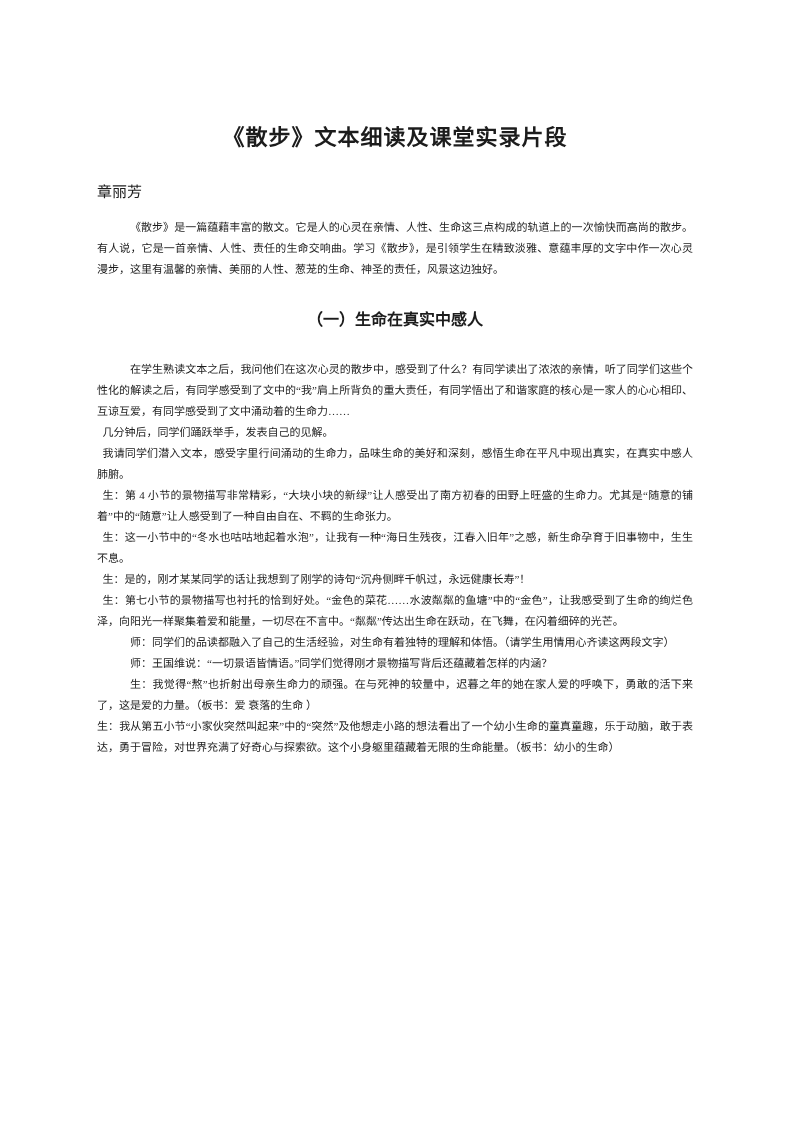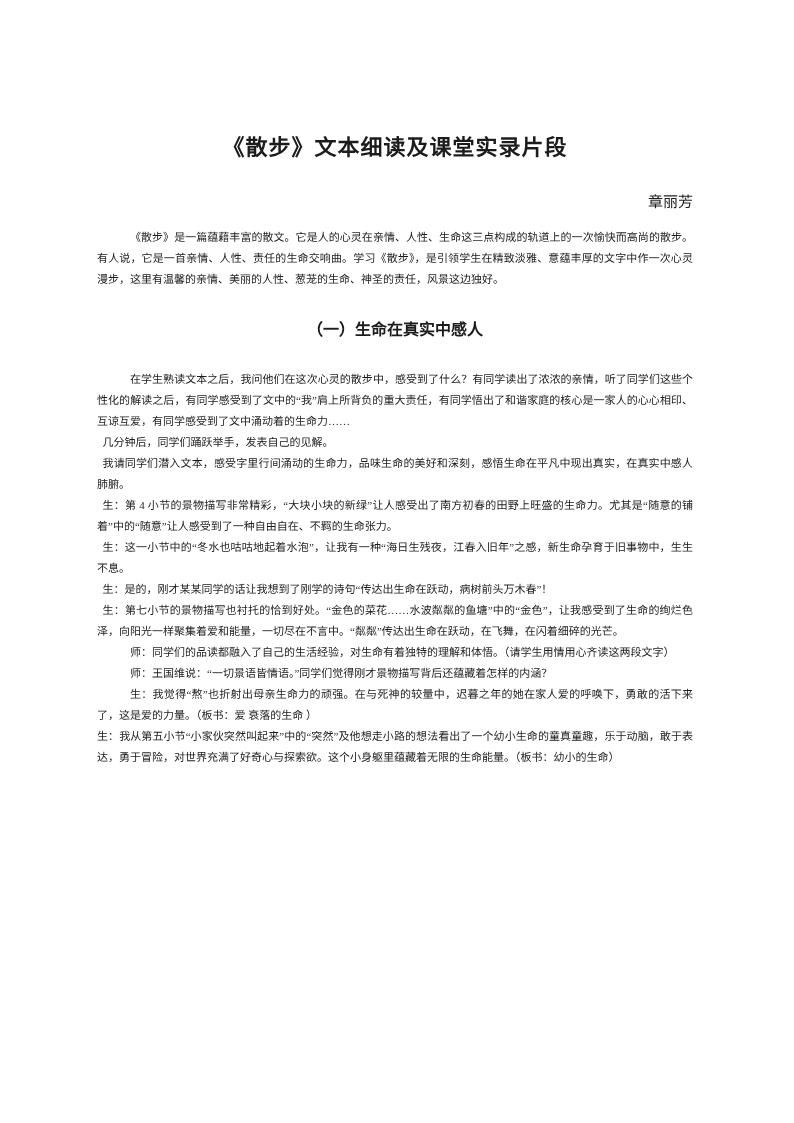--- a/index.html
+++ b/index.html
@@ -16,32 +16,32 @@
     color: #1c1c1c;
     font-family: "Liberation Serif", "DejaVu Serif", serif;
     overflow: hidden;
     box-sizing: border-box;
   }
   .content {
     box-sizing: border-box;
     padding: 126px 101px 0 97px;
   }
   .doc-title {
-    margin: 10px;
+    margin: 0;
     font-size: 22px;
     line-height: 24px;
     font-weight: bold;
     text-align: center;
     letter-spacing: 1px;
   }
   .doc-author {
     margin-top: 32px;
     font-size: 15px;
     line-height: 21px;
-    text-align: right;
+    text-align: left;
   }
   p.body-para {
     margin: 0;
     font-size: 11px;
     line-height: 21px;
     text-align: justify;
     text-justify: inter-ideograph;
   }
   p.first-body-para {
     margin-top: 14px;
@@ -75,21 +75,21 @@
 
 
     <p class="body-para indent-05">几分钟后，同学们踊跃举手，发表自己的见解。</p>
 
     <p class="body-para indent-05">我请同学们潜入文本，感受字里行间涌动的生命力，品味生命的美好和深刻，感悟生命在平凡中现出真实，在真实中感人肺腑。</p>
 
     <p class="body-para indent-05">生：第 4 小节的景物描写非常精彩，“大块小块的新绿”让人感受出了南方初春的田野上旺盛的生命力。尤其是“随意的铺着”中的“随意”让人感受到了一种自由自在、不羁的生命张力。</p>
 
     <p class="body-para indent-05">生：这一小节中的“冬水也咕咕地起着水泡”，让我有一种“海日生残夜，江春入旧年”之感，新生命孕育于旧事物中，生生不息。</p>
 
-    <p class="body-para indent-05">生：是的，刚才某某同学的话让我想到了刚学的诗句“传达出生命在跃动，病树前头万木春”！</p>
+    <p class="body-para indent-05">生：是的，刚才某某同学的话让我想到了刚学的诗句“沉舟侧畔千帆过，永远健康长寿”！</p>
 
     <p class="body-para indent-05">生：第七小节的景物描写也衬托的恰到好处。“金色的菜花……水波粼粼的鱼塘”中的“金色”，让我感受到了生命的绚烂色泽，向阳光一样聚集着爱和能量，一切尽在不言中。“粼粼”传达出生命在跃动，在飞舞，在闪着细碎的光芒。</p>
 
     <p class="body-para indent-3">师：同学们的品读都融入了自己的生活经验，对生命有着独特的理解和体悟。（请学生用情用心齐读这两段文字）</p>
 
     <p class="body-para indent-3">师：王国维说：“一切景语皆情语。”同学们觉得刚才景物描写背后还蕴藏着怎样的内涵？</p>
 
 
     <p class="body-para indent-3">生：我觉得“熬”也折射出母亲生命力的顽强。在与死神的较量中，迟暮之年的她在家人爱的呼唤下，勇敢的活下来了，这是爱的力量。（板书：爱  衰落的生命 ）</p>
 

